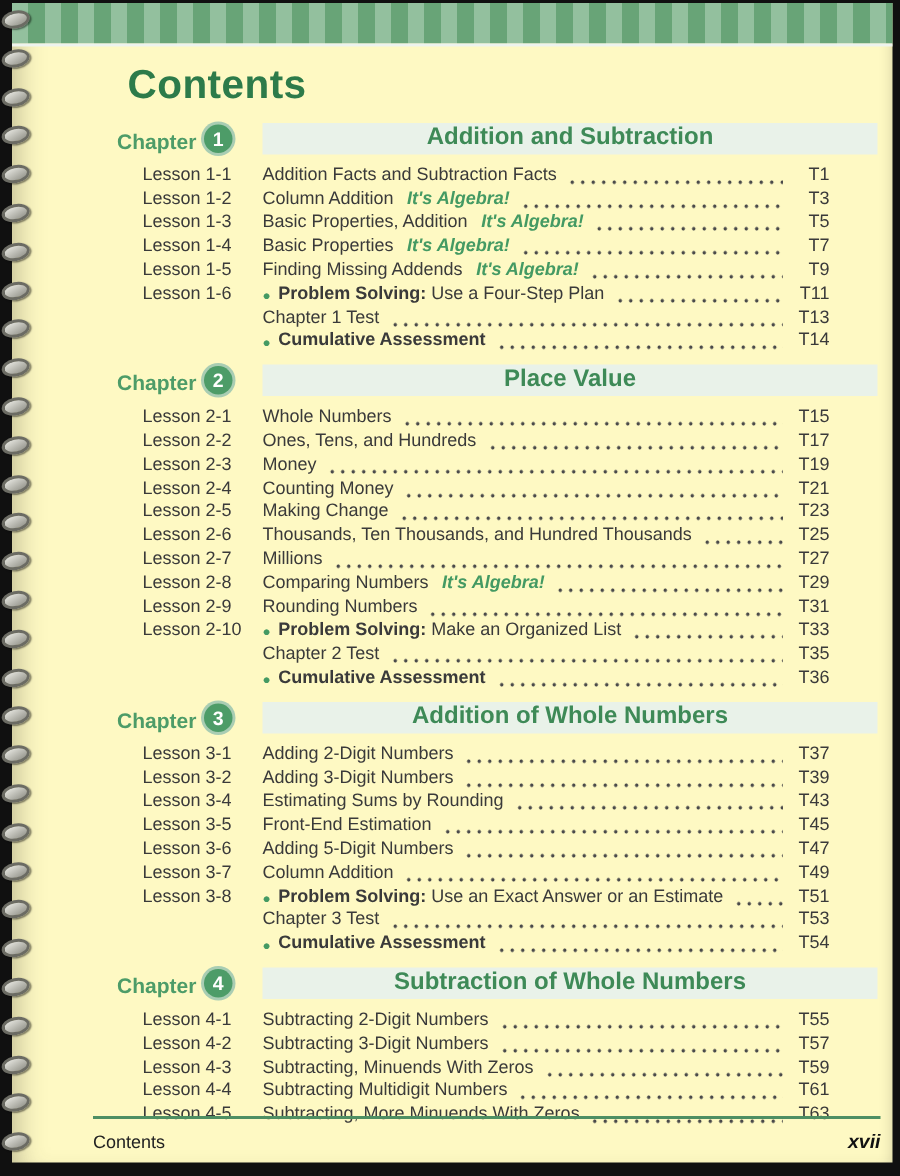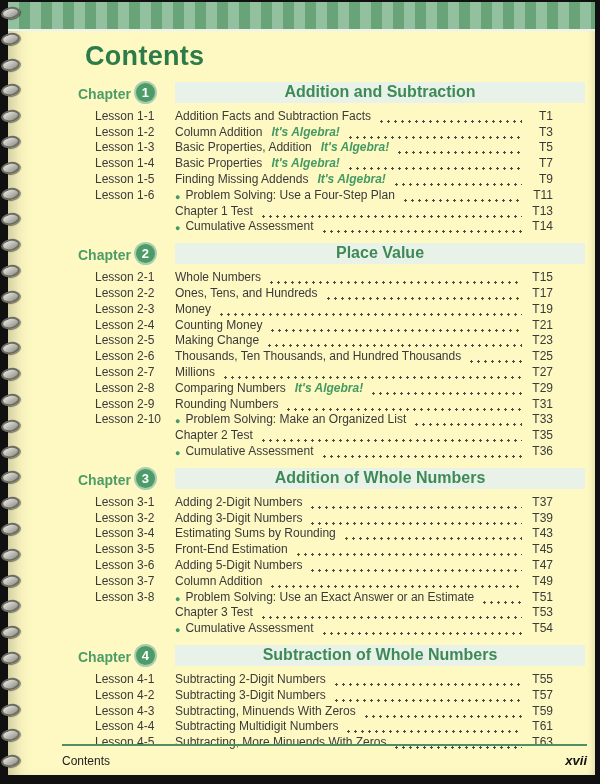--- a/index.html
+++ b/index.html
@@ -41,21 +41,21 @@
     flex:1;font-size:16px;font-weight:bold;color:var(--head-green);
     background:var(--band-bg);padding:1px 0 2px 0;text-align:center;
   }
   .row{
     display:flex;align-items:flex-end;height:15.8px;
     padding-left:87px;padding-right:42px;
     font-size:12px;color:var(--body-text);white-space:nowrap;
   }
   .lesson{width:80px;flex-shrink:0;}
   .bullet{color:var(--algebra-green);font-size:9px;margin-right:5px;flex-shrink:0;}
-  .bold{font-weight:normal;}
+  .bold{font-weight:bold;}
   .algebra{
     color:var(--algebra-green);font-weight:bold;font-style:italic;
     margin-left:9px;flex-shrink:0;
   }
   .leader{
     flex:1;height:3px;margin:0 5px 0 7px;min-width:12px;
     background-image:radial-gradient(circle,#4a4a4a 1.05px,rgba(0,0,0,0) 1.4px);
     background-size:7px 3px;background-repeat:repeat-x;background-position:0 0;
   }
   .page-num{min-width:26px;text-align:right;}

